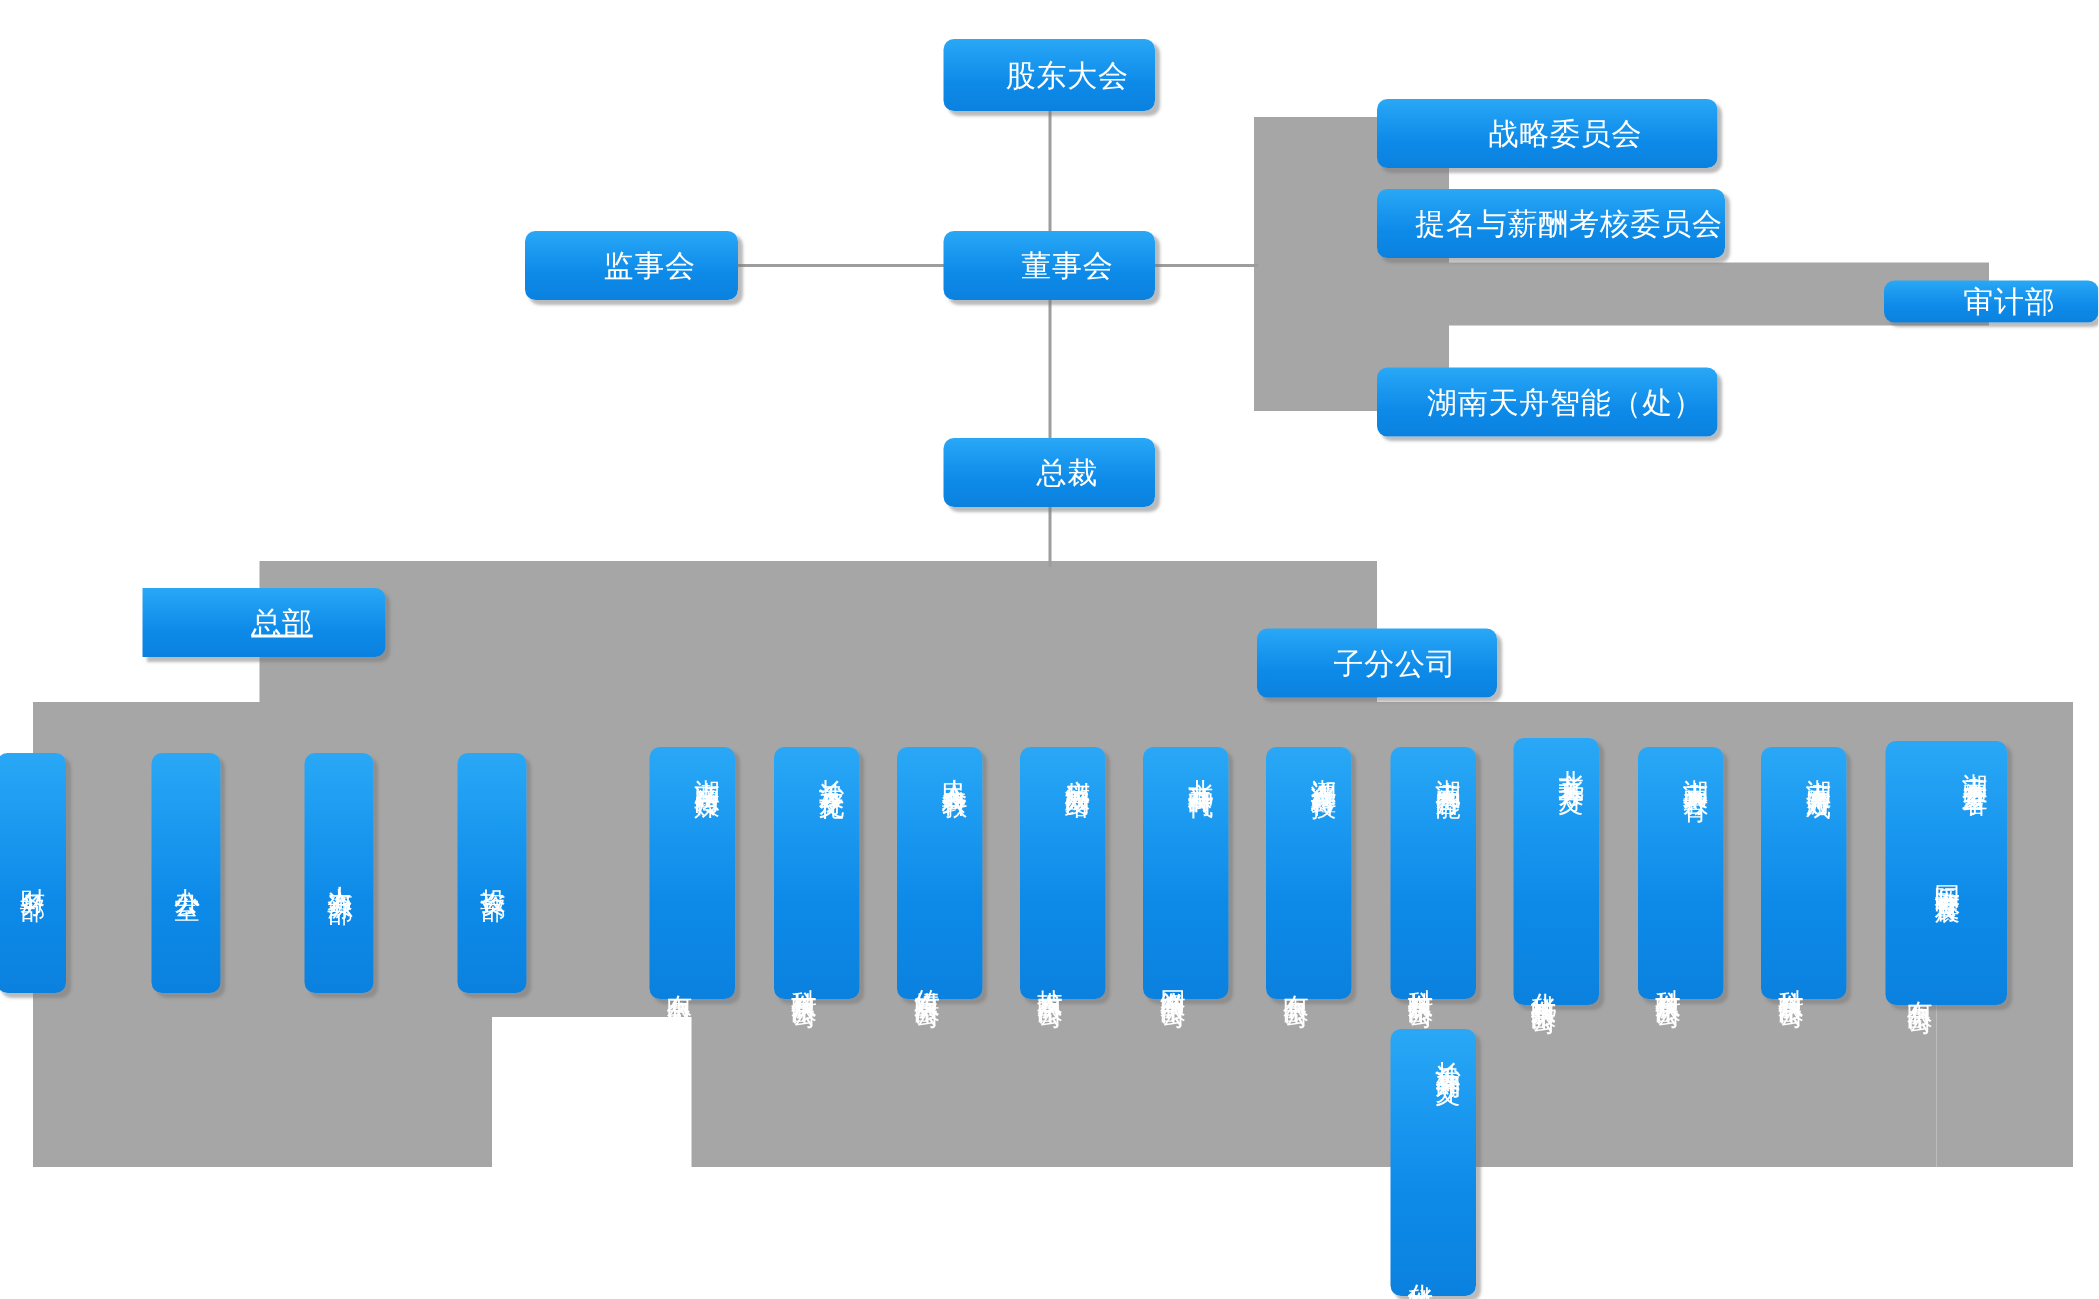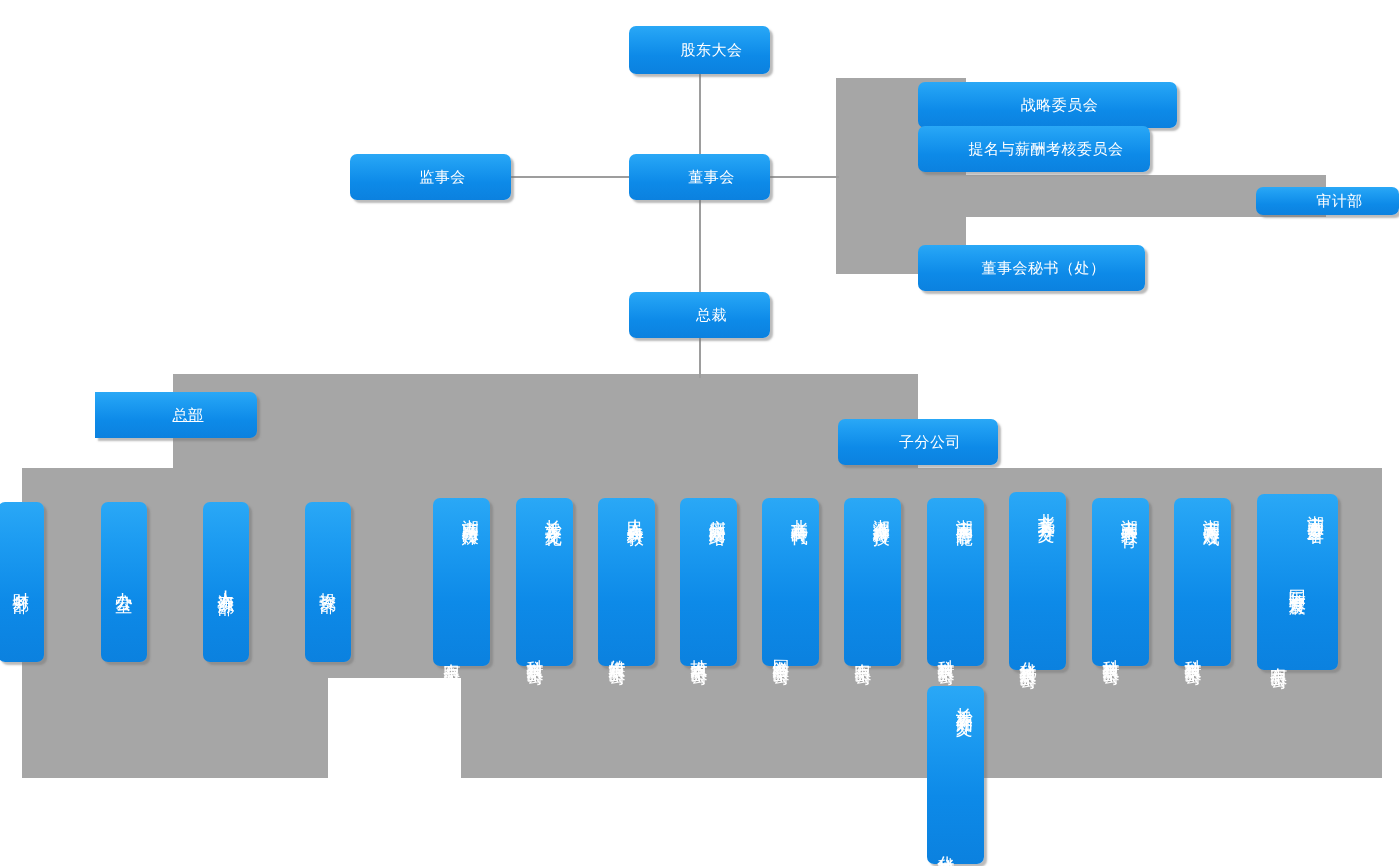--- a/index.html
+++ b/index.html
@@ -44,21 +44,21 @@
     background: linear-gradient(to bottom, #2aa8f6 0%, #1e9df2 22%, #0d8ae8 62%, #0b81df 100%);
     box-shadow: 3px 3px 2px rgba(120,120,120,0.50);
     color: #ffffff;
     display: flex;
     align-items: center;
     justify-content: center;
     text-align: center;
     letter-spacing: 0.5px;
   }
   .box.h {
-    font-size: 15px;
+    font-size: 20px;
     line-height: 1.2;
     padding-left: 24px;
   }
   .box.flat-left {
     border-top-left-radius: 0;
     border-bottom-left-radius: 0;
   }
 
   
   .box.v {
@@ -109,31 +109,31 @@
   <div style="position:absolute; left:328px; top:678px; width:133px; height:100px; background:#ffffff;"></div>
 
   <div class="line-v" style="left:699px; top:74px; height:80px;"></div>
   <div class="line-h" style="left:492px; top:176px; width:138px;"></div>
   <div class="line-h" style="left:769px; top:176px; width:70px;"></div>
   <div class="line-v" style="left:699px; top:200px; height:92px;"></div>
   <div class="line-v" style="left:699px; top:338px; height:40px;"></div>
 
   <div class="box h" style="left:629px; top:26px; width:141px; height:48px;">股东大会</div>
 
-  <div class="box h" style="left:350px; top:154px; width:161px; height:46px;">监事会</div>
+  <div class="box h" style="left:350px; top:154px; width:142px; height:46px;">监事会</div>
 
   <div class="box h" style="left:629px; top:154px; width:141px; height:46px;">董事会</div>
 
   <div class="box h" style="left:629px; top:292px; width:141px; height:46px;">总裁</div>
 
   <div class="box h" style="left:1256px; top:187px; width:143px; height:28px;">审计部</div>
 
-  <div class="box h" style="left:918px; top:82px; width:259px; height:46px;">战略委员会</div>
+  <div class="box h" style="left:918px; top:66px; width:227px; height:46px;">战略委员会</div>
   <div class="box h" style="left:918px; top:126px; width:232px; height:46px;">提名与薪酬考核委员会</div>
-  <div class="box h" style="left:918px; top:245px; width:227px; height:46px;">董事会秘书（处）</div>
+  <div class="box h" style="left:918px; top:245px; width:227px; height:46px;">湖南天舟智能（处）</div>
 
   <div class="box h flat-left" style="left:95px; top:392px; width:162px; height:46px; border-radius:0 7px 7px 0;text-decoration:underline;">总部</div>
   <div class="box h" style="left:838px; top:403px; width:160px; height:46px;margin-top:16px;">子分公司</div>
 
   <div class="box v" style="left:-2px; top:502px; width:46px; height:160px;">
     <div class="vwrap">
       <span class="vcol mid">财务部</span>
     </div>
   </div>
 

